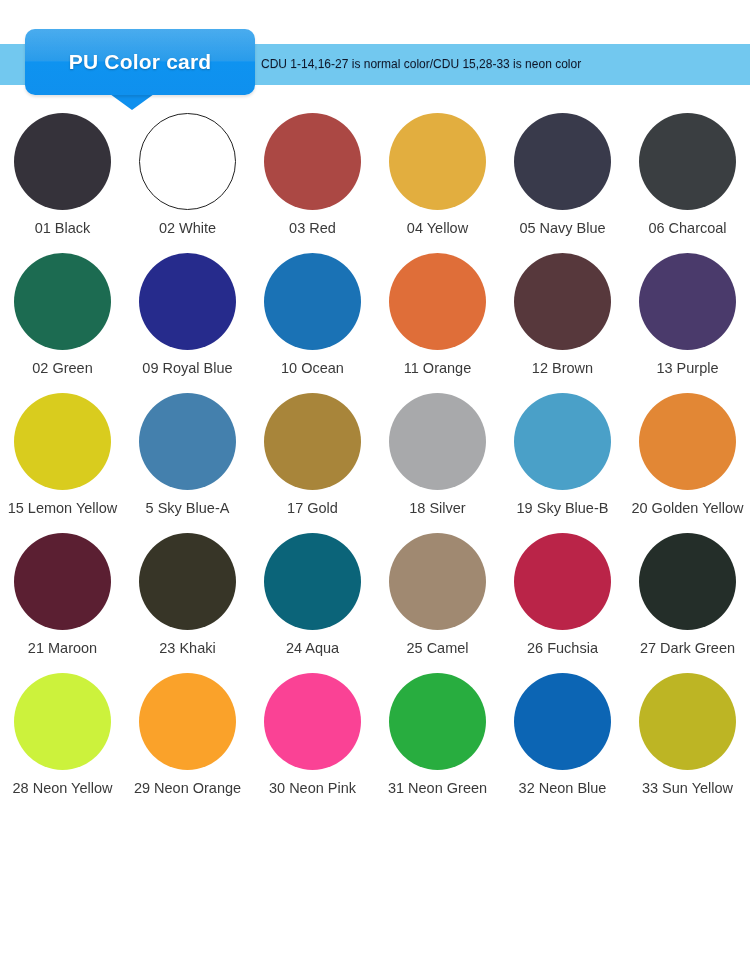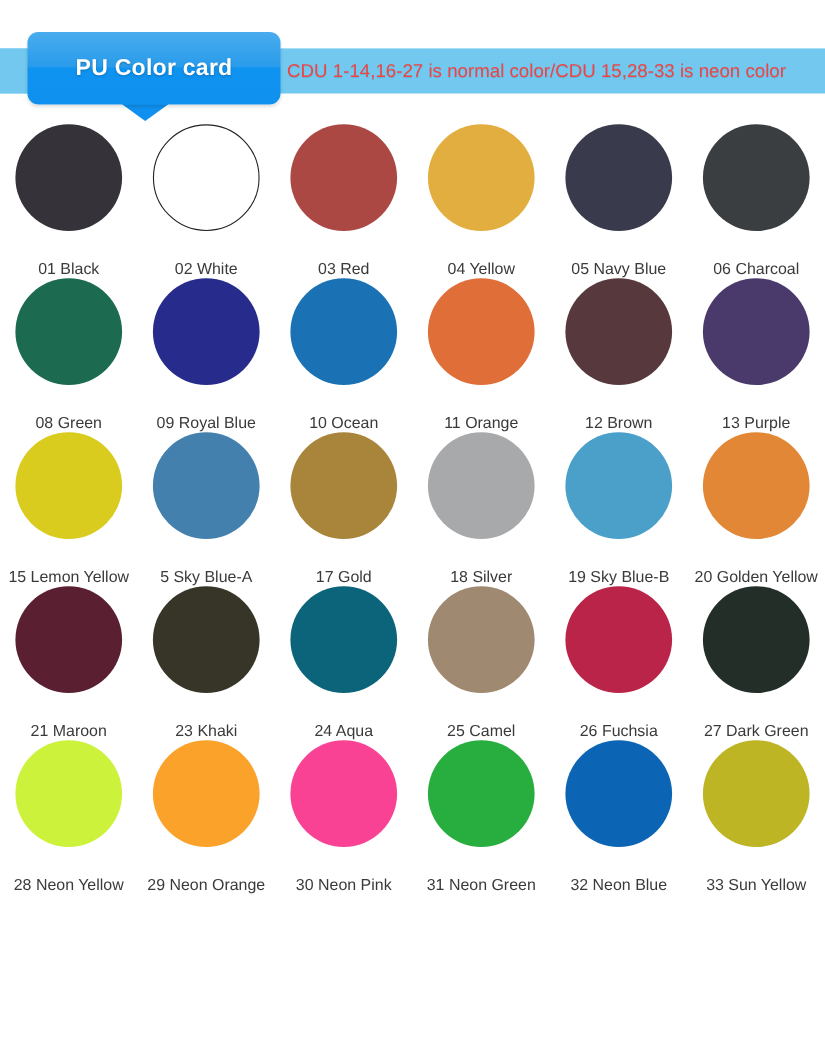--- a/index.html
+++ b/index.html
@@ -81,22 +81,22 @@
     font-weight: bold;
     letter-spacing: 0.2px;
     text-shadow: 0 1px 2px rgba(0,0,0,0.25);
   }
   .header-note {
     position: absolute;
     left: 261px;
     top: 28px;
     height: 41px;
     line-height: 41px;
-    color: #ef4444;
-    font-size: 17px;
+    color: #0f172a;
+    font-size: 12px;
     white-space: nowrap;
     text-shadow: 0 1px 1px rgba(0,0,0,0.10);
   }
 
   
   .grid {
     position: absolute;
     left: 0;
     top: 104px;
     width: 750px;
@@ -119,21 +119,21 @@
     height: 97px;
     border-radius: 50%;
     margin-top: 9px;
     flex: 0 0 auto;
   }
   .dot.outlined {
     border: 1px solid #222222;
     box-sizing: border-box;
   }
   .cell-label {
-    margin-top: 28px;
+    margin-top: 11px;
     font-size: 14.5px;
     color: #3a3a3a;
     white-space: nowrap;
     text-align: center;
     line-height: 1.1;
   }
 </style>
 </head>
 <body>
 
@@ -168,21 +168,21 @@
     <div class="cell">
       <div class="dot" style="background: rgb(57, 58, 75);"></div>
       <div class="cell-label">05 Navy Blue</div>
     </div>
     <div class="cell">
       <div class="dot" style="background: rgb(58, 62, 65);"></div>
       <div class="cell-label">06 Charcoal</div>
     </div>
     <div class="cell">
       <div class="dot" style="background: rgb(28, 107, 81);"></div>
-      <div class="cell-label">08 Green</div>
+      <div class="cell-label">02 Green</div>
     </div>
     <div class="cell">
       <div class="dot" style="background: rgb(38, 43, 140);"></div>
       <div class="cell-label">09 Royal Blue</div>
     </div>
     <div class="cell">
       <div class="dot" style="background: rgb(26, 114, 181);"></div>
       <div class="cell-label">10 Ocean</div>
     </div>
     <div class="cell">

